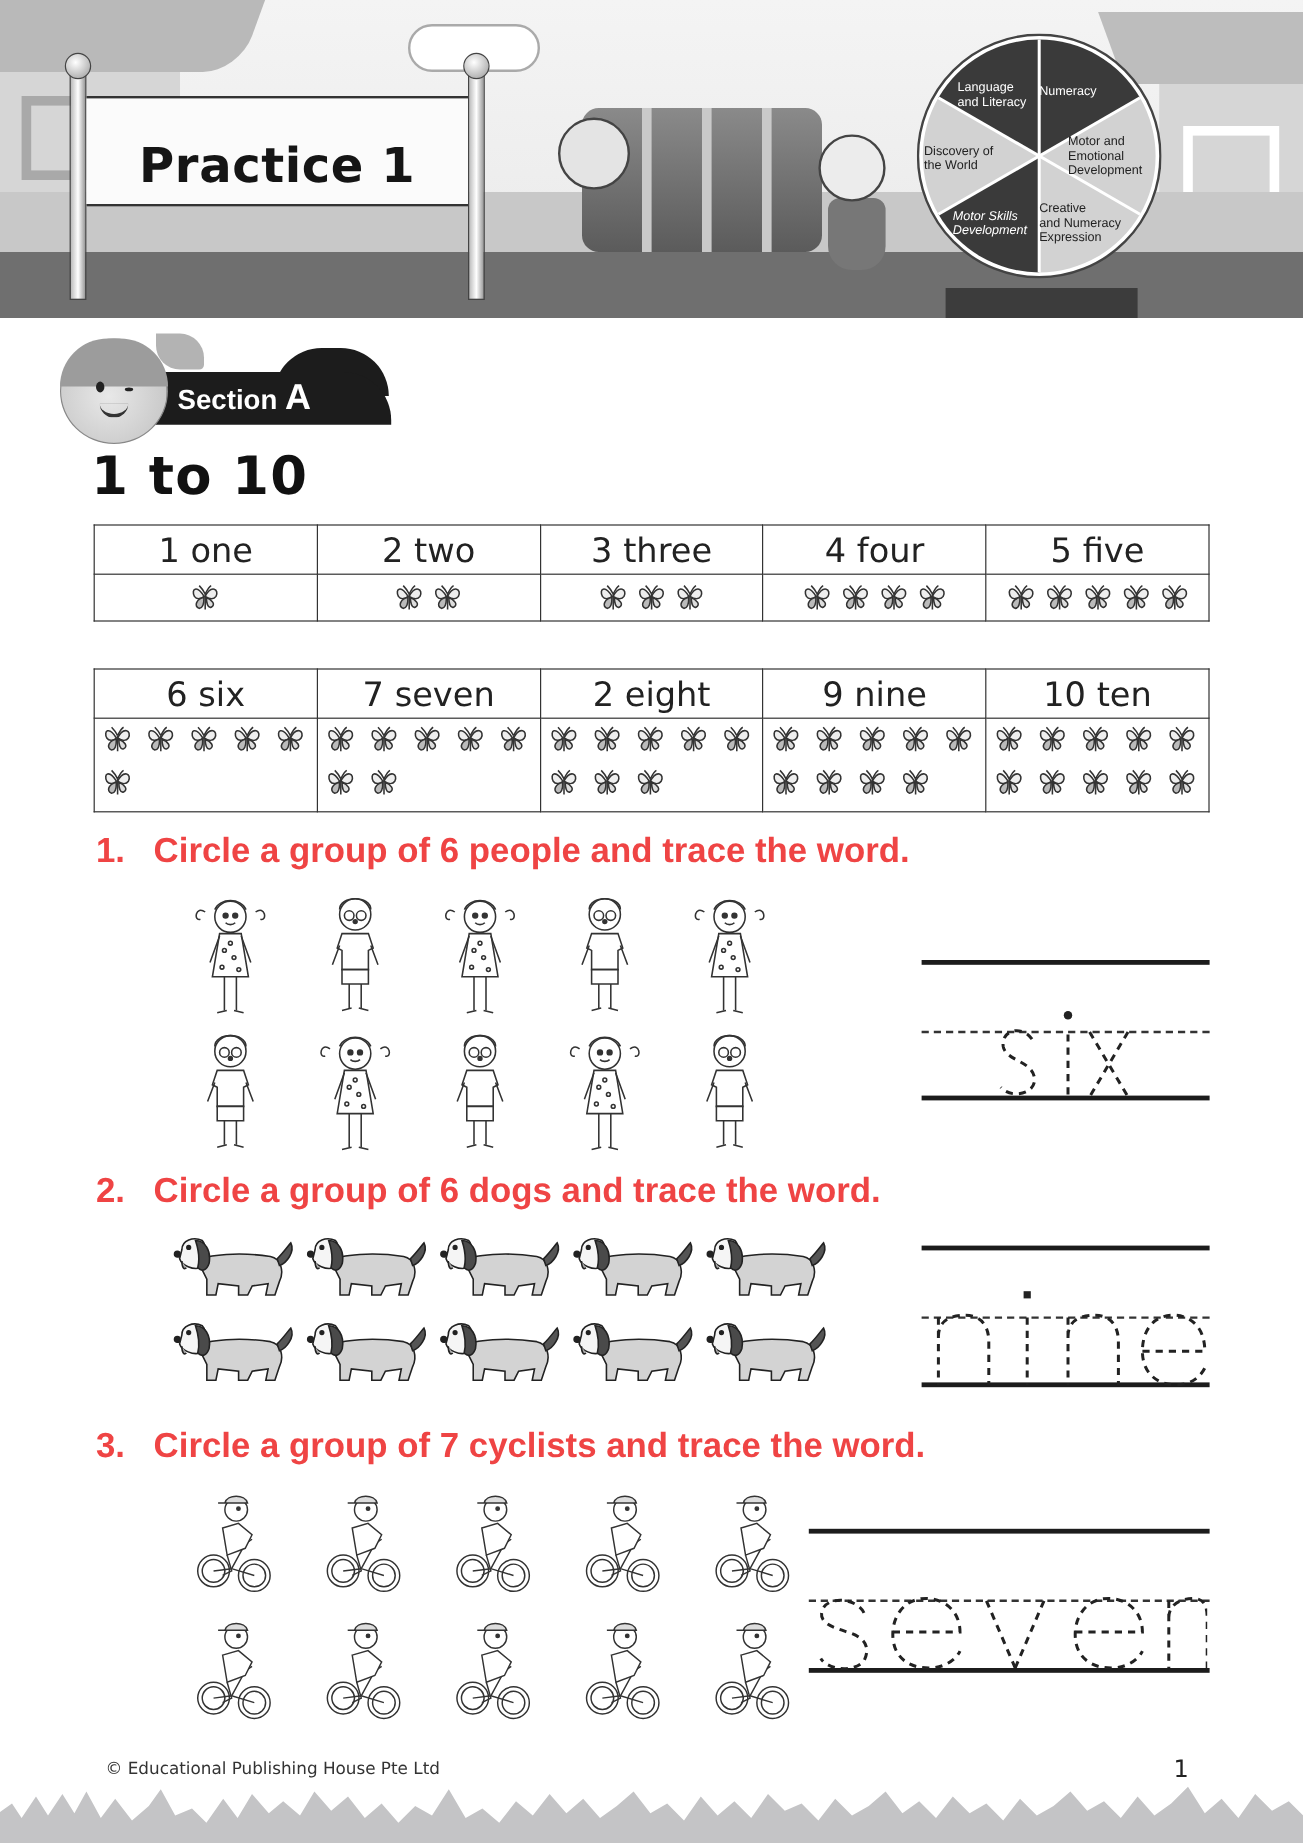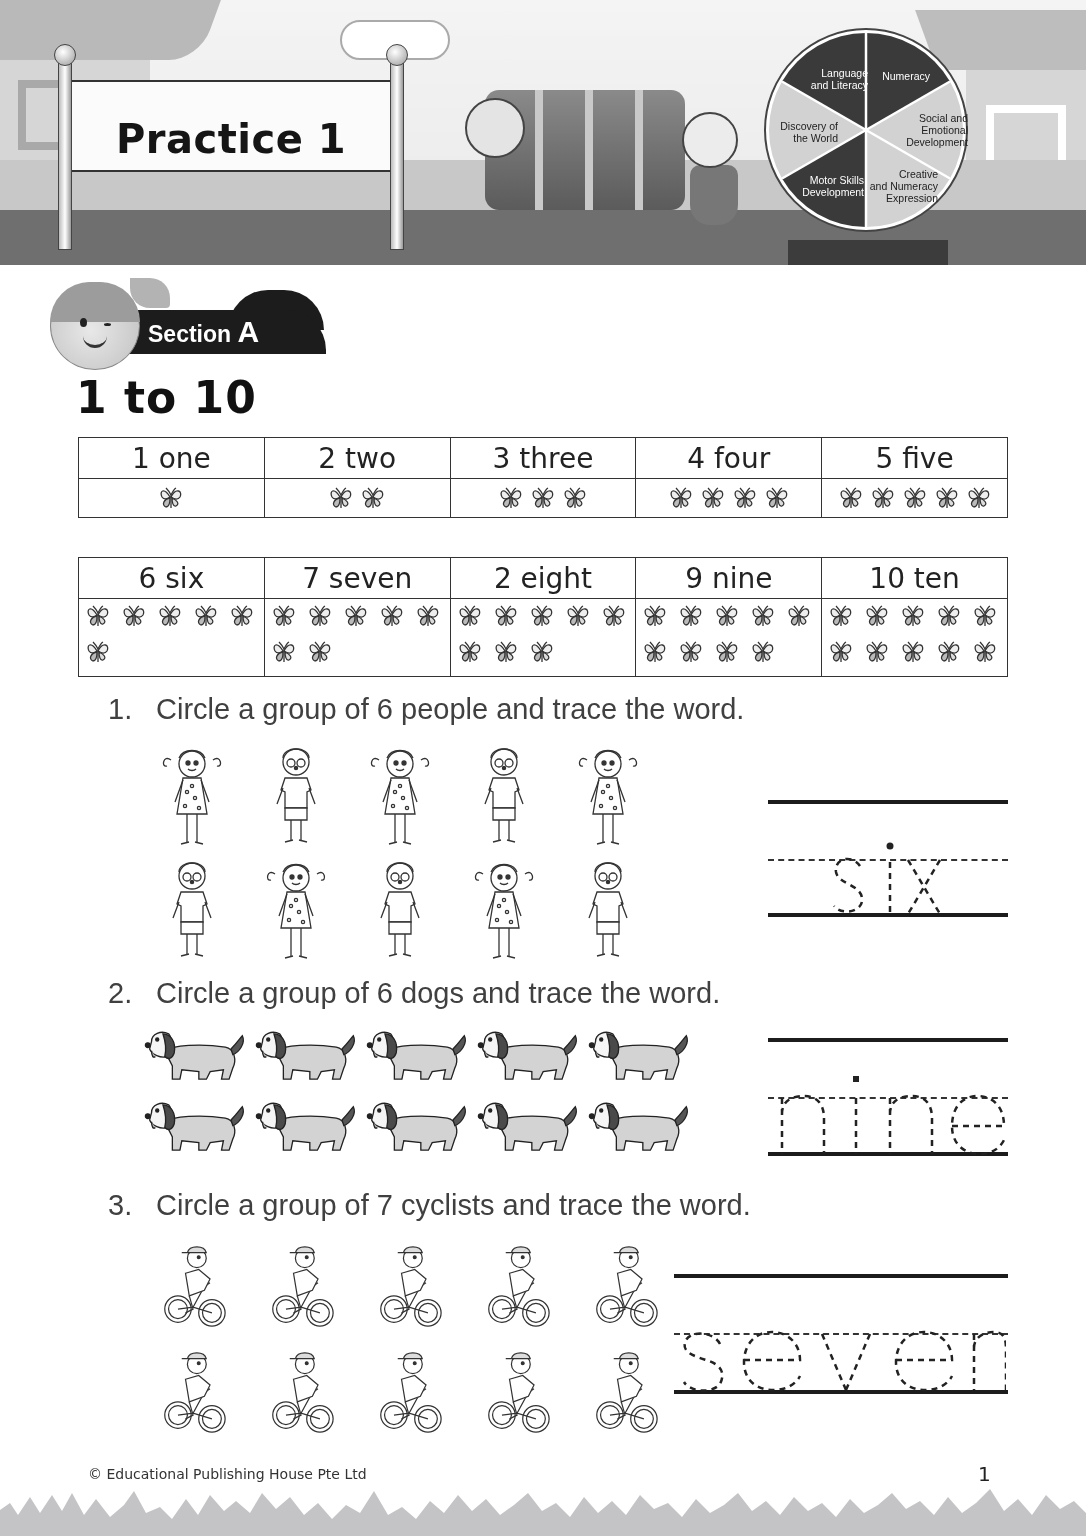--- a/index.html
+++ b/index.html
@@ -33,21 +33,21 @@
 
   .tunnel { position: absolute; left: 485px; top: 90px; width: 200px; height: 120px; background: linear-gradient(#8a8a8a, #5b5b5b); border-radius: 14px; }
   .tunnel-ring { position: absolute; top: 0; width: 8px; height: 120px; background: #c9c9c9; }
   .kid-left { position: absolute; left: 465px; top: 98px; width: 60px; height: 60px; border-radius: 50%; background: #e4e4e4; border: 2px solid #444; }
   .kid-right { position: absolute; left: 682px; top: 112px; width: 56px; height: 56px; border-radius: 50%; background: #ececec; border: 2px solid #444; }
   .kid-right-body { position: absolute; left: 690px; top: 165px; width: 48px; height: 60px; background: #777; border-radius: 10px 10px 20px 20px; }
 
   
   .wheel { position: absolute; left: 764px; top: 28px; width: 204px; height: 204px; }
   .wheel-stand { position: absolute; left: 788px; top: 240px; width: 160px; height: 25px; background: #3c3c3c; }
-  .wheel-label { position: absolute; font-family: "Liberation Sans", sans-serif; font-size: 10.5px; line-height: 12px; text-align: right; }
+  .wheel-label { position: absolute; font-family: "Liberation Sans", sans-serif; font-size: 10.5px; line-height: 12px; text-align: left; }
   .wl-light { color: #222; }
   .wl-dark { color: #fff; }
 
   
   .section-mascot { position: absolute; left: 50px; top: 282px; width: 90px; height: 88px; border-radius: 50%; background: radial-gradient(circle at 45% 55%, #e8e8e8, #bdbdbd); border: 1px solid #888; }
   .mascot-hair { position: absolute; left: 50px; top: 282px; width: 90px; height: 40px; border-radius: 45px 45px 0 0; background: #9c9c9c; }
   .mascot-tail { position: absolute; left: 130px; top: 278px; width: 40px; height: 30px; background: #b3b3b3; border-radius: 0 20px 4px 20px; }
   .mascot-eye { position: absolute; width: 7px; height: 9px; background: #222; border-radius: 50%; }
   .mascot-mouth { position: absolute; left: 83px; top: 336px; width: 24px; height: 12px; border-bottom: 3px solid #333; border-radius: 0 0 14px 14px; }
   .section-pill { position: absolute; left: 128px; top: 310px; width: 198px; height: 44px; background: #1c1c1c; border-radius: 0 40px 0 0; }
@@ -62,21 +62,21 @@
   .numtable td { border: 1.5px solid #333; text-align: center; vertical-align: middle; margin-left: 32px; }
   .numtable .head td { height: 41px; font-family: "DejaVu Sans", sans-serif; font-size: 28px; color: #222; }
   .tbl-1 { top: 437px; }
   .tbl-1 .icons td { height: 39px; }
   .tbl-2 { top: 557px; }
   .tbl-2 .icons td { height: 78px; text-align: left; padding: 4px 6px; vertical-align: top; }
   .bug-row { display: flex; flex-wrap: wrap; justify-content: center; gap: 6px; }
   .tbl-2 .bug-row { justify-content: flex-start; gap: 10px 10px; }
 
   
-  .question { position: absolute; left: 108px; font-family: "Liberation Sans", sans-serif; font-weight: normal; font-size: 29px; color: #404040; }
+  .question { position: absolute; left: 80px; font-family: "Liberation Sans", sans-serif; font-weight: bold; font-size: 29px; color: #ef4444; }
   .q-num { display: inline-block; width: 48px; }
 
   .grid { position: absolute; display: grid; grid-template-columns: repeat(5, auto); }
   .fig { display: flex; align-items: center; justify-content: center; }
 
   
   .trace { position: absolute; }
   .tr-top { position: absolute; left: 0; width: 100%; height: 4px; background: #1c1c1c; }
   .tr-mid { position: absolute; left: 0; width: 100%; border-top: 2px dashed #333; }
   .tr-base { position: absolute; left: 0; width: 100%; height: 4px; background: #1c1c1c; }
@@ -136,30 +136,30 @@
     </g>
   </svg>
   <div class="wheel-label wl-dark" style="left:798px;top:67px;width:70px;">
     <div>Language</div>
     <div>and Literacy</div>
   </div>
   <div class="wheel-label wl-dark" style="left:866px;top:70px;width:64px;">
     <div>Numeracy</div>
   </div>
   <div class="wheel-label wl-light" style="left:890px;top:112px;width:78px;">
-    <div>Social and</div>
+    <div>Motor and</div>
     <div>Emotional</div>
     <div>Development</div>
   </div>
   <div class="wheel-label wl-light" style="left:866px;top:168px;width:72px;">
     <div>Creative</div>
     <div>and Numeracy</div>
     <div>Expression</div>
   </div>
-  <div class="wheel-label wl-dark" style="left:794px;top:174px;width:70px;">
+  <div class="wheel-label wl-dark" style="left:794px;top:174px;width:70px;font-style:italic;">
     <div>Motor Skills</div>
     <div>Development</div>
   </div>
   <div class="wheel-label wl-light" style="left:770px;top:120px;width:68px;">
     <div>Discovery of</div>
     <div>the World</div>
   </div>
 </div>
 
 <div class="section-hump"></div>

